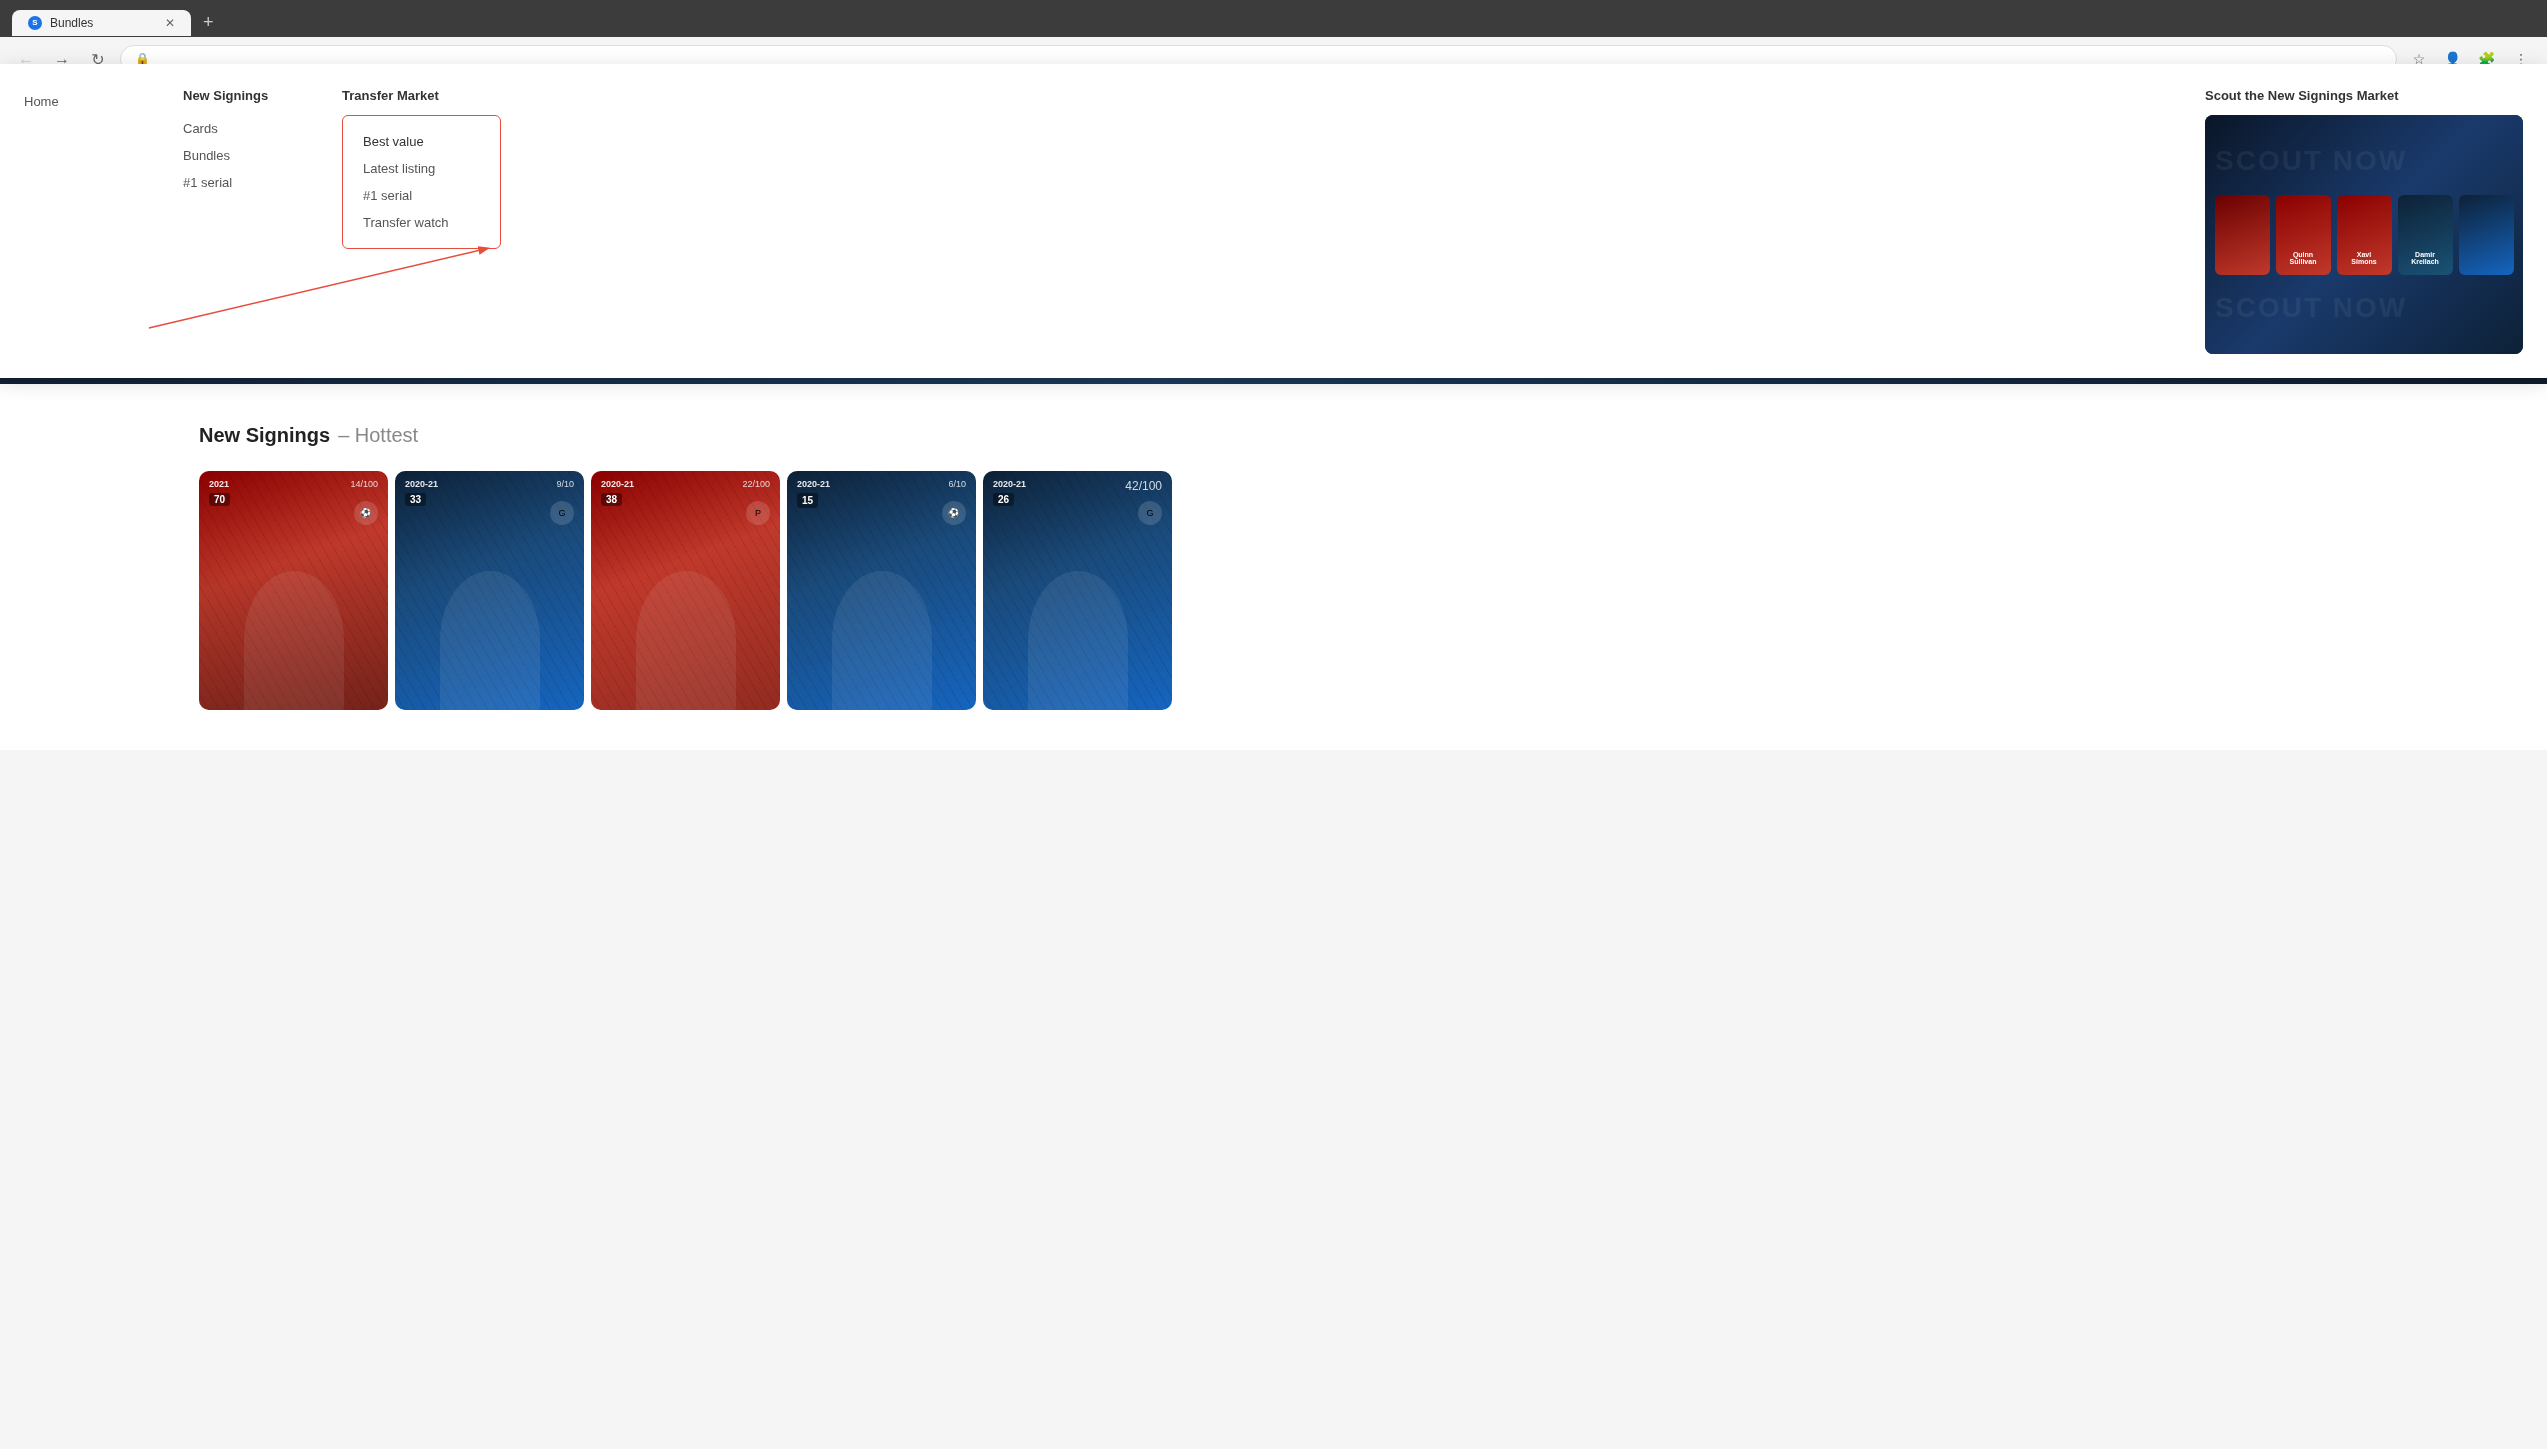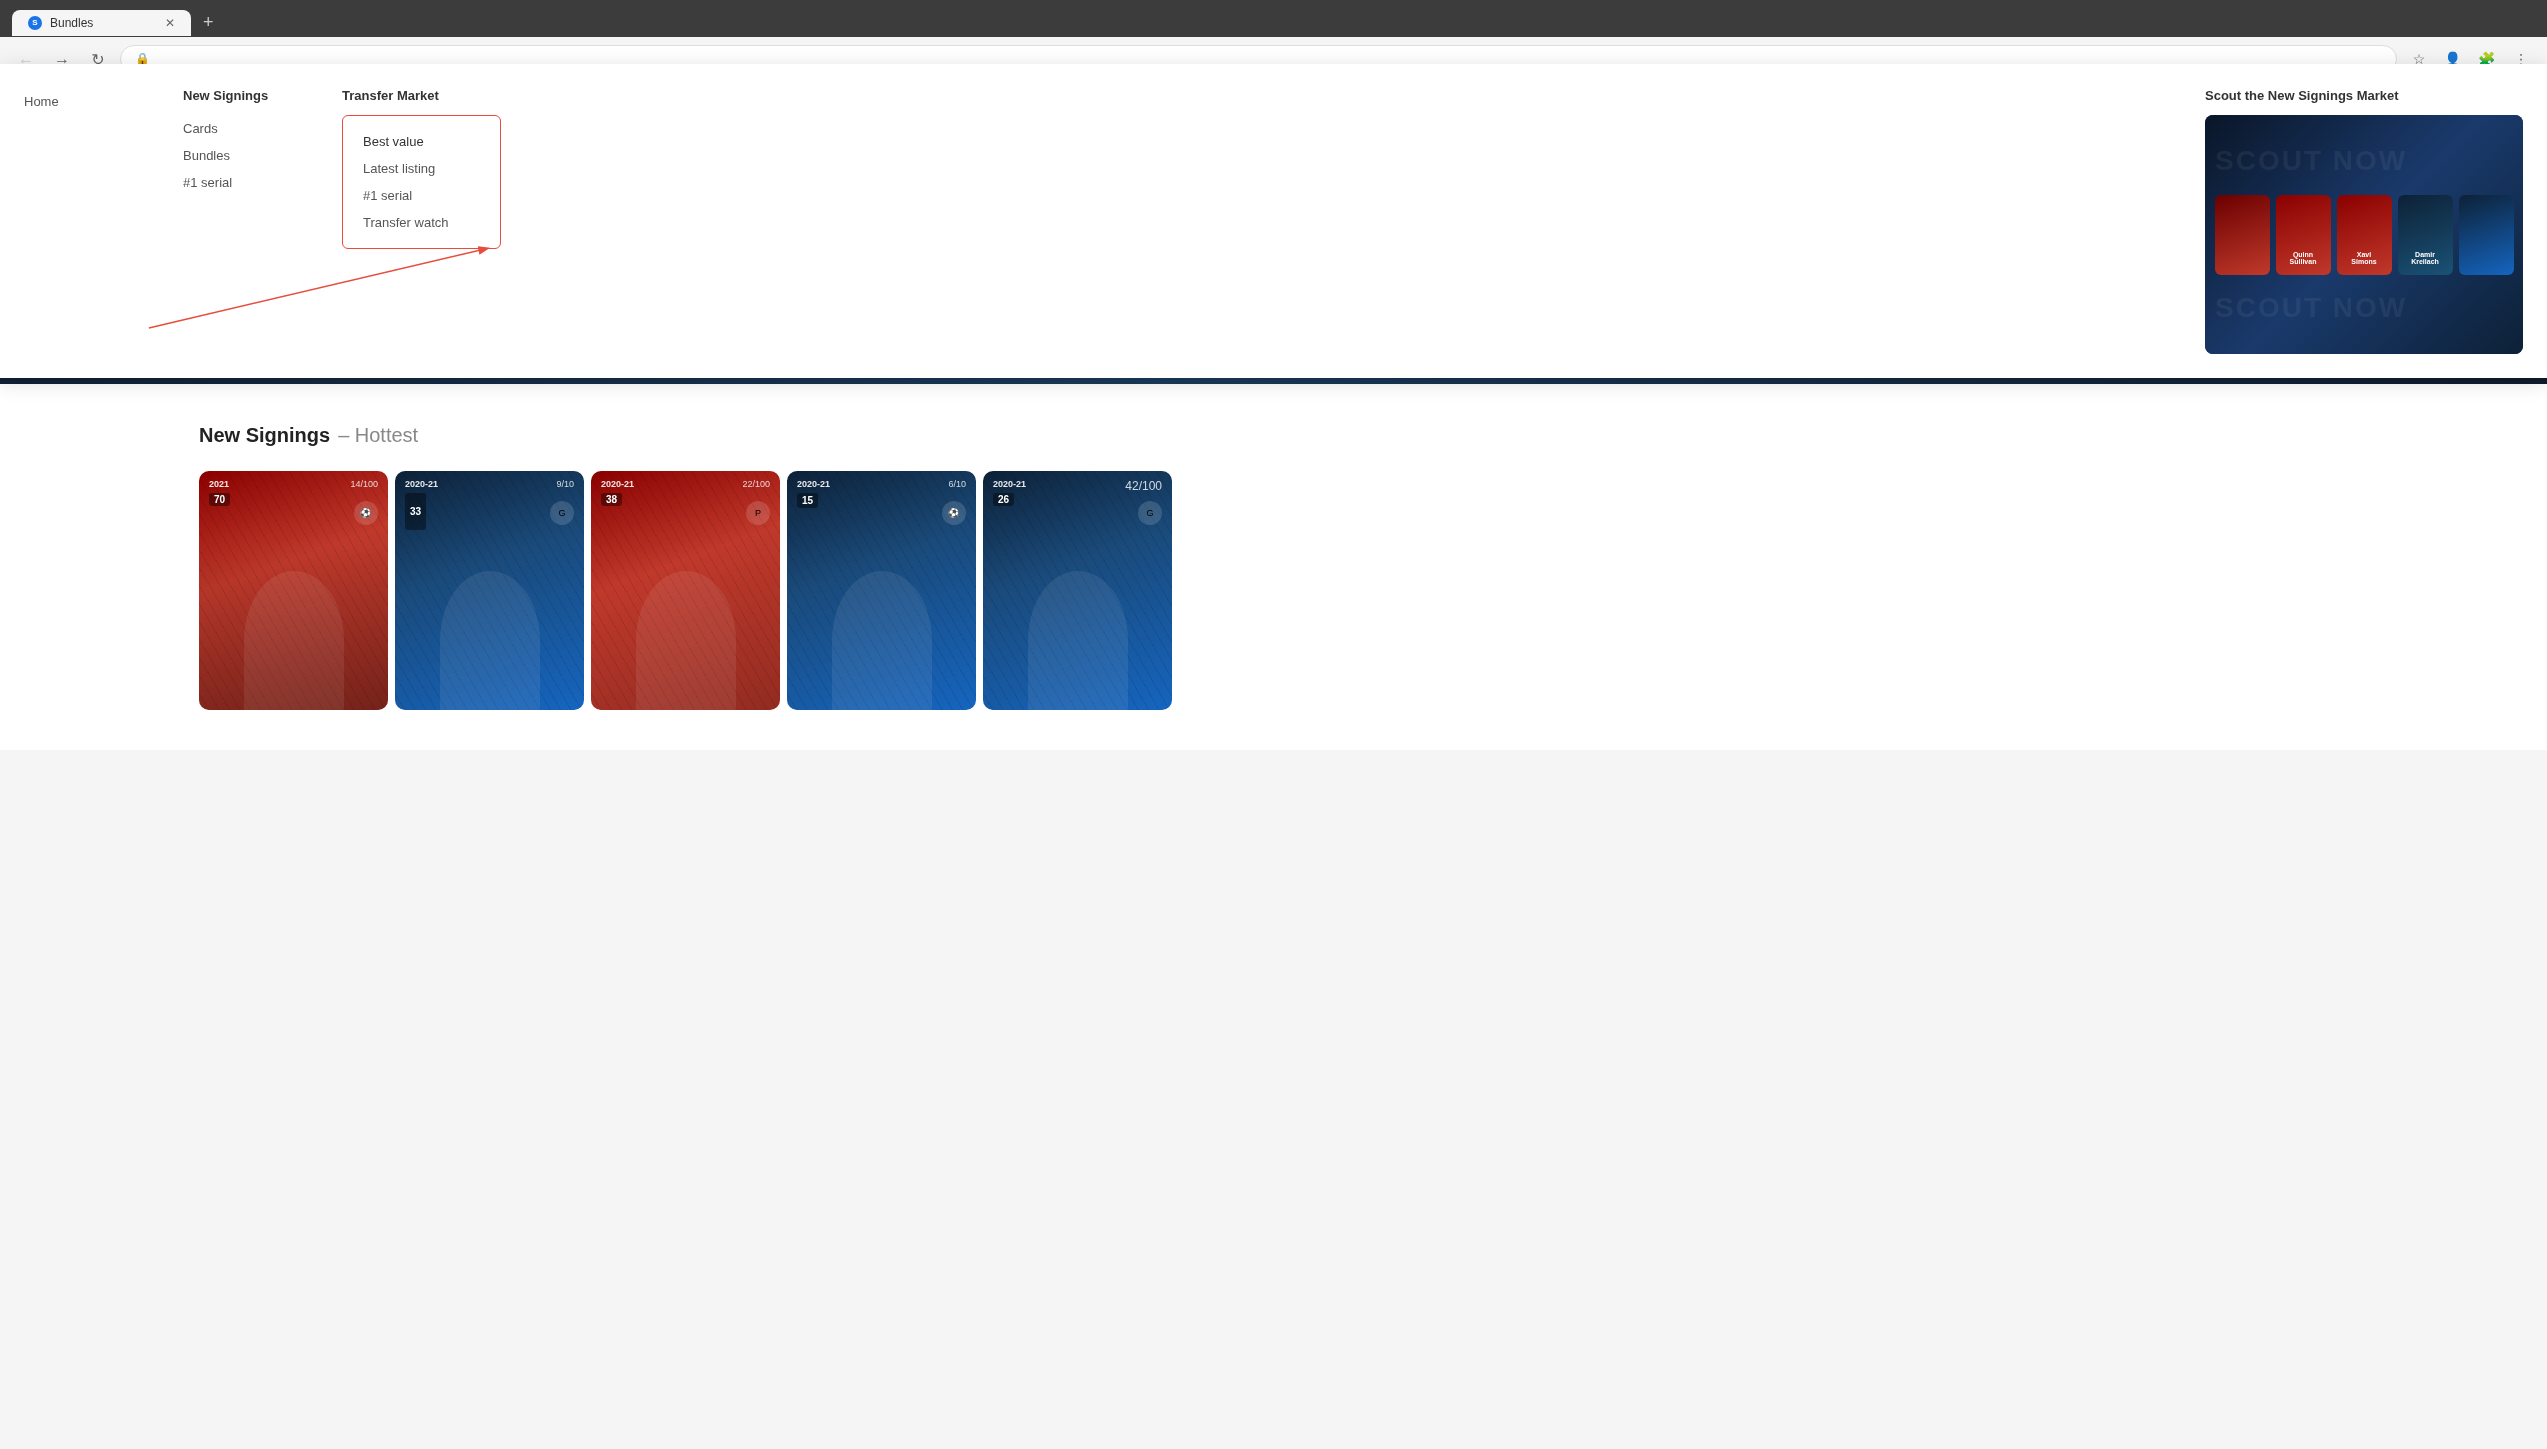--- a/index.html
+++ b/index.html
@@ -242,21 +242,21 @@
         <div style="position:absolute;top:8px;right:10px;font-size:9px;color:rgba(255,255,255,0.8);">14/100</div>
         <div style="position:absolute;top:30px;right:10px;width:24px;height:24px;background:rgba(255,255,255,0.15);border-radius:50%;display:flex;align-items:center;justify-content:center;font-size:9px;">⚽</div>
         <div style="position:absolute;bottom:0;left:0;right:0;height:169px;background:linear-gradient(to top, rgba(0,0,0,0.2), transparent);display:flex;align-items:flex-end;justify-content:center;">
           <div style="width:100px;height:139px;background:rgba(255,255,255,0.08);border-radius:50% 50% 0 0;"></div>
         </div>
       </div>
 
       <div class="player-card blue-card">
         <div class="hex-pattern"></div>
         <div class="card-top-badge">2020-21</div>
-        <div style="position:absolute;top:8px;left:10px;margin-top:14px;background:rgba(0,0,0,0.4);border-radius:3px;padding:13px 5px;font-size:10px;color:white;font-weight:700;">33</div>
+        <div style="position:absolute;top:8px;left:10px;margin-top:14px;background:rgba(0,0,0,0.4);border-radius:3px;padding:1px 5px;font-size:10px;color:white;font-weight:700;">33</div>
         <div style="position:absolute;top:8px;right:10px;font-size:9px;color:rgba(255,255,255,0.8);">9/10</div>
         <div style="position:absolute;top:30px;right:10px;width:24px;height:24px;background:rgba(255,255,255,0.15);border-radius:50%;display:flex;align-items:center;justify-content:center;font-size:9px;">G</div>
         <div style="position:absolute;bottom:0;left:0;right:0;height:169px;display:flex;align-items:flex-end;justify-content:center;">
           <div style="width:100px;height:139px;background:rgba(255,255,255,0.08);border-radius:50% 50% 0 0;"></div>
         </div>
       </div>
 
       <div class="player-card red-card">
         <div class="hex-pattern"></div>
         <div class="card-top-badge">2020-21</div>

